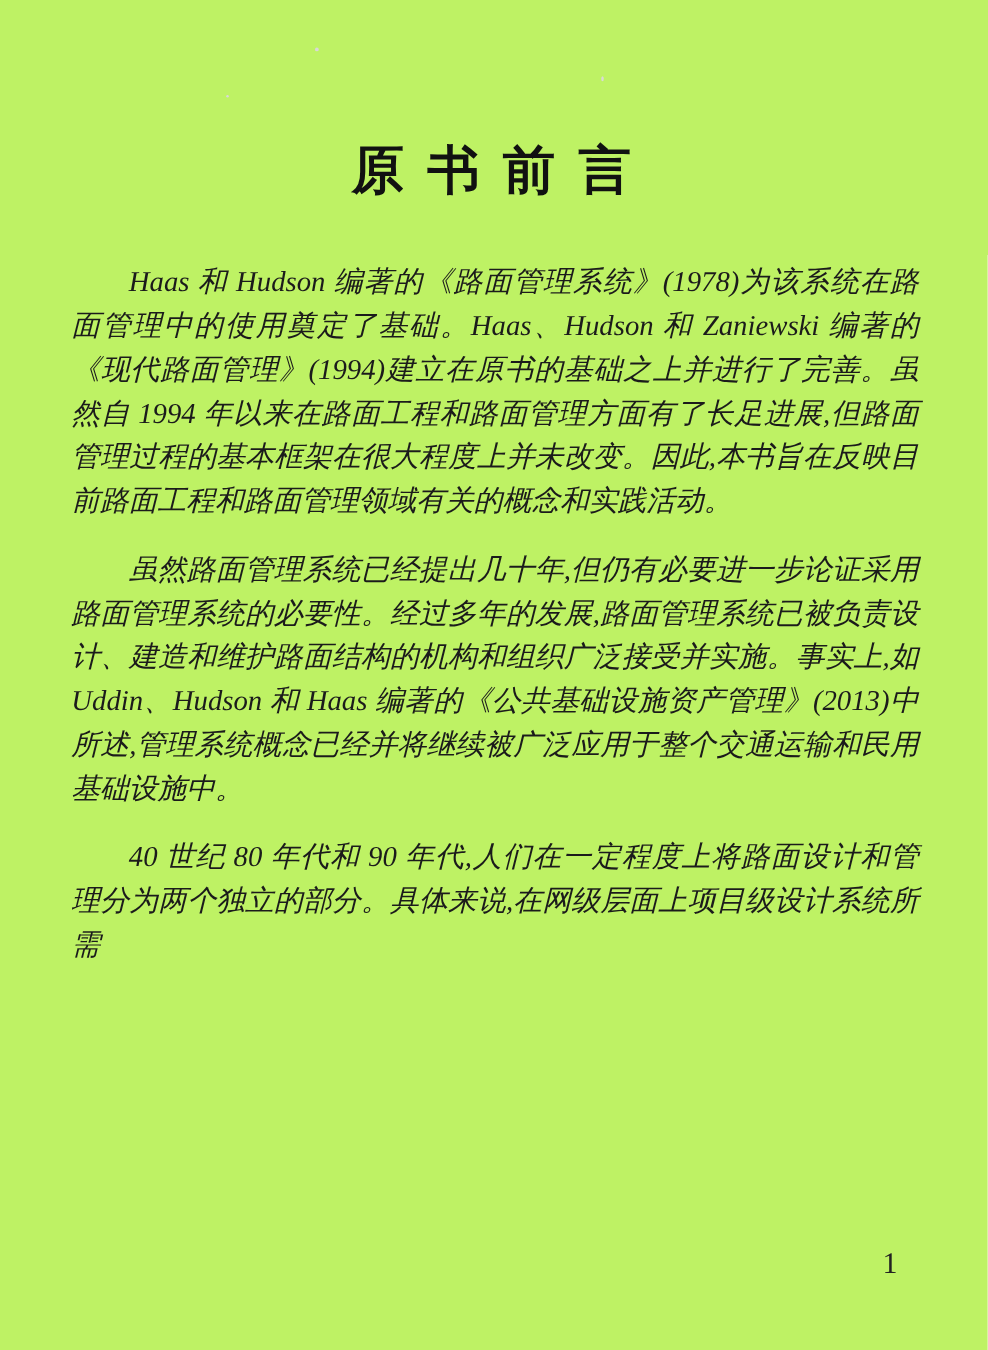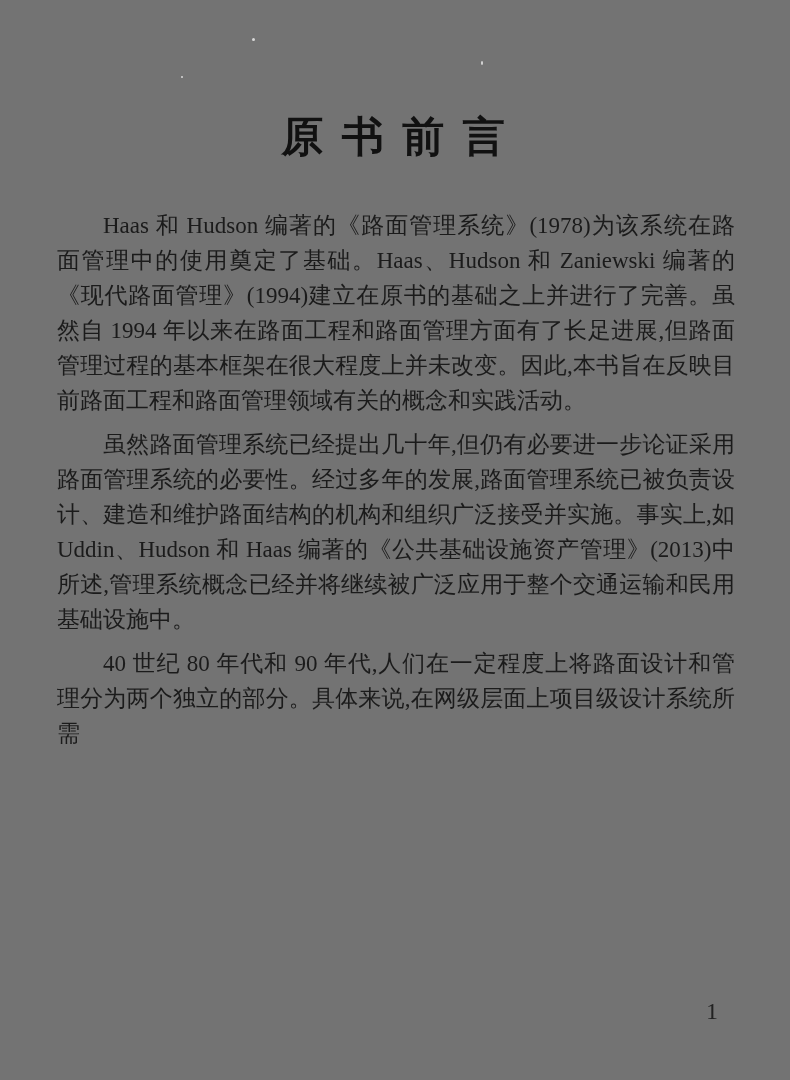--- a/index.html
+++ b/index.html
@@ -12,21 +12,21 @@
     height: 1080px;
     position: relative;
     overflow: hidden;
     font-family: "Liberation Serif", "DejaVu Serif", serif;
     color: #1b1b1b;
   }
   .page {
     position: relative;
     width: 790px;
     height: 1080px;
-    background: #737373;
+    background: #bef264;
   }
   .page-title {
     margin: 0;
     padding-top: 114px;
     padding-bottom: 0;
     text-align: center;
     font-size: 42px;
     font-weight: bold;
     line-height: 1.1;
     letter-spacing: 4px;
@@ -38,23 +38,24 @@
     padding: 0 55px 0 57px;
   }
   .preface-body p {
     margin: 0;
     font-size: 23px;
     line-height: 35px;
     text-align: justify;
     text-indent: 2em;
     color: #1b1b1b;
     word-break: break-word;
+    font-style: italic;
   }
   .preface-body p + p {
-    margin-top: 9px;
+    margin-top: 20px;
   }
   .page-number {
     position: absolute;
     top: 998px;
     left: 700px;
     width: 24px;
     text-align: center;
     font-size: 24px;
     color: #222222;
   }

